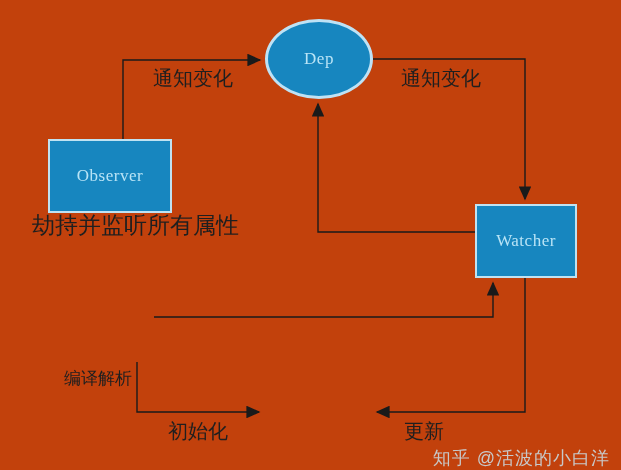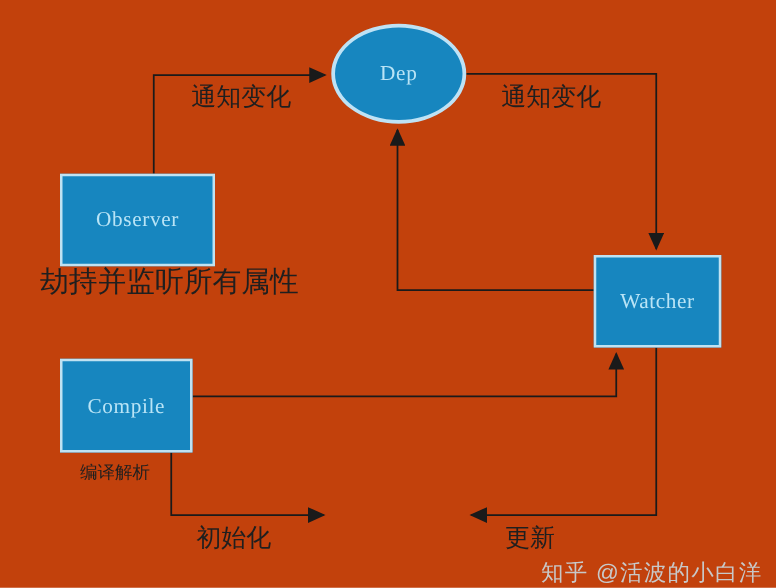--- a/index.html
+++ b/index.html
@@ -32,24 +32,24 @@
     position:absolute;
     color:#1f1f1f;
     font-size:20px;
     white-space:nowrap;
     line-height:1.2;
   }
   .lbl-notify-left{left:153px;top:66px;}
   .lbl-notify-right{left:401px;top:66px;}
   .lbl-add-subscriber{left:338px;top:206px;}
   .lbl-bind-update{left:280px;top:325px;}
-  .lbl-init{left:157px;top:419px;text-align:center;}
+  .lbl-init{left:168px;top:419px;text-align:center;}
   .lbl-update{left:404px;top:419px;}
   .lbl-observer-caption{left:32px;top:212px;font-size:23px;}
-  .lbl-compile-caption{left:64px;top:369px;font-size:14px;}
+  .lbl-compile-caption{left:64px;top:369px;font-size:17px;}
   .watermark{
     position:absolute;
     right:11px;top:446px;
     color:#c8c8c8;
     font-size:18px;
     letter-spacing:1px;
     white-space:nowrap;
   }
 </style>
 </head>
@@ -76,23 +76,20 @@
   </div>
 
   <div class="node rect node-observer">
     <span>Observer</span>
   </div>
 
   <div class="node rect node-watcher">
     <span>Watcher</span>
   </div>
 
-  <div class="node rect node-compile">
-    <span>Compile</span>
-  </div>
 
 
   <div class="lbl lbl-notify-left">通知变化</div>
   <div class="lbl lbl-notify-right">通知变化</div>
   <div class="lbl lbl-init">初始化</div>
   <div class="lbl lbl-update">更新</div>
 
   <div class="lbl lbl-observer-caption">劫持并监听所有属性</div>
   <div class="lbl lbl-compile-caption">编译解析</div>
 

